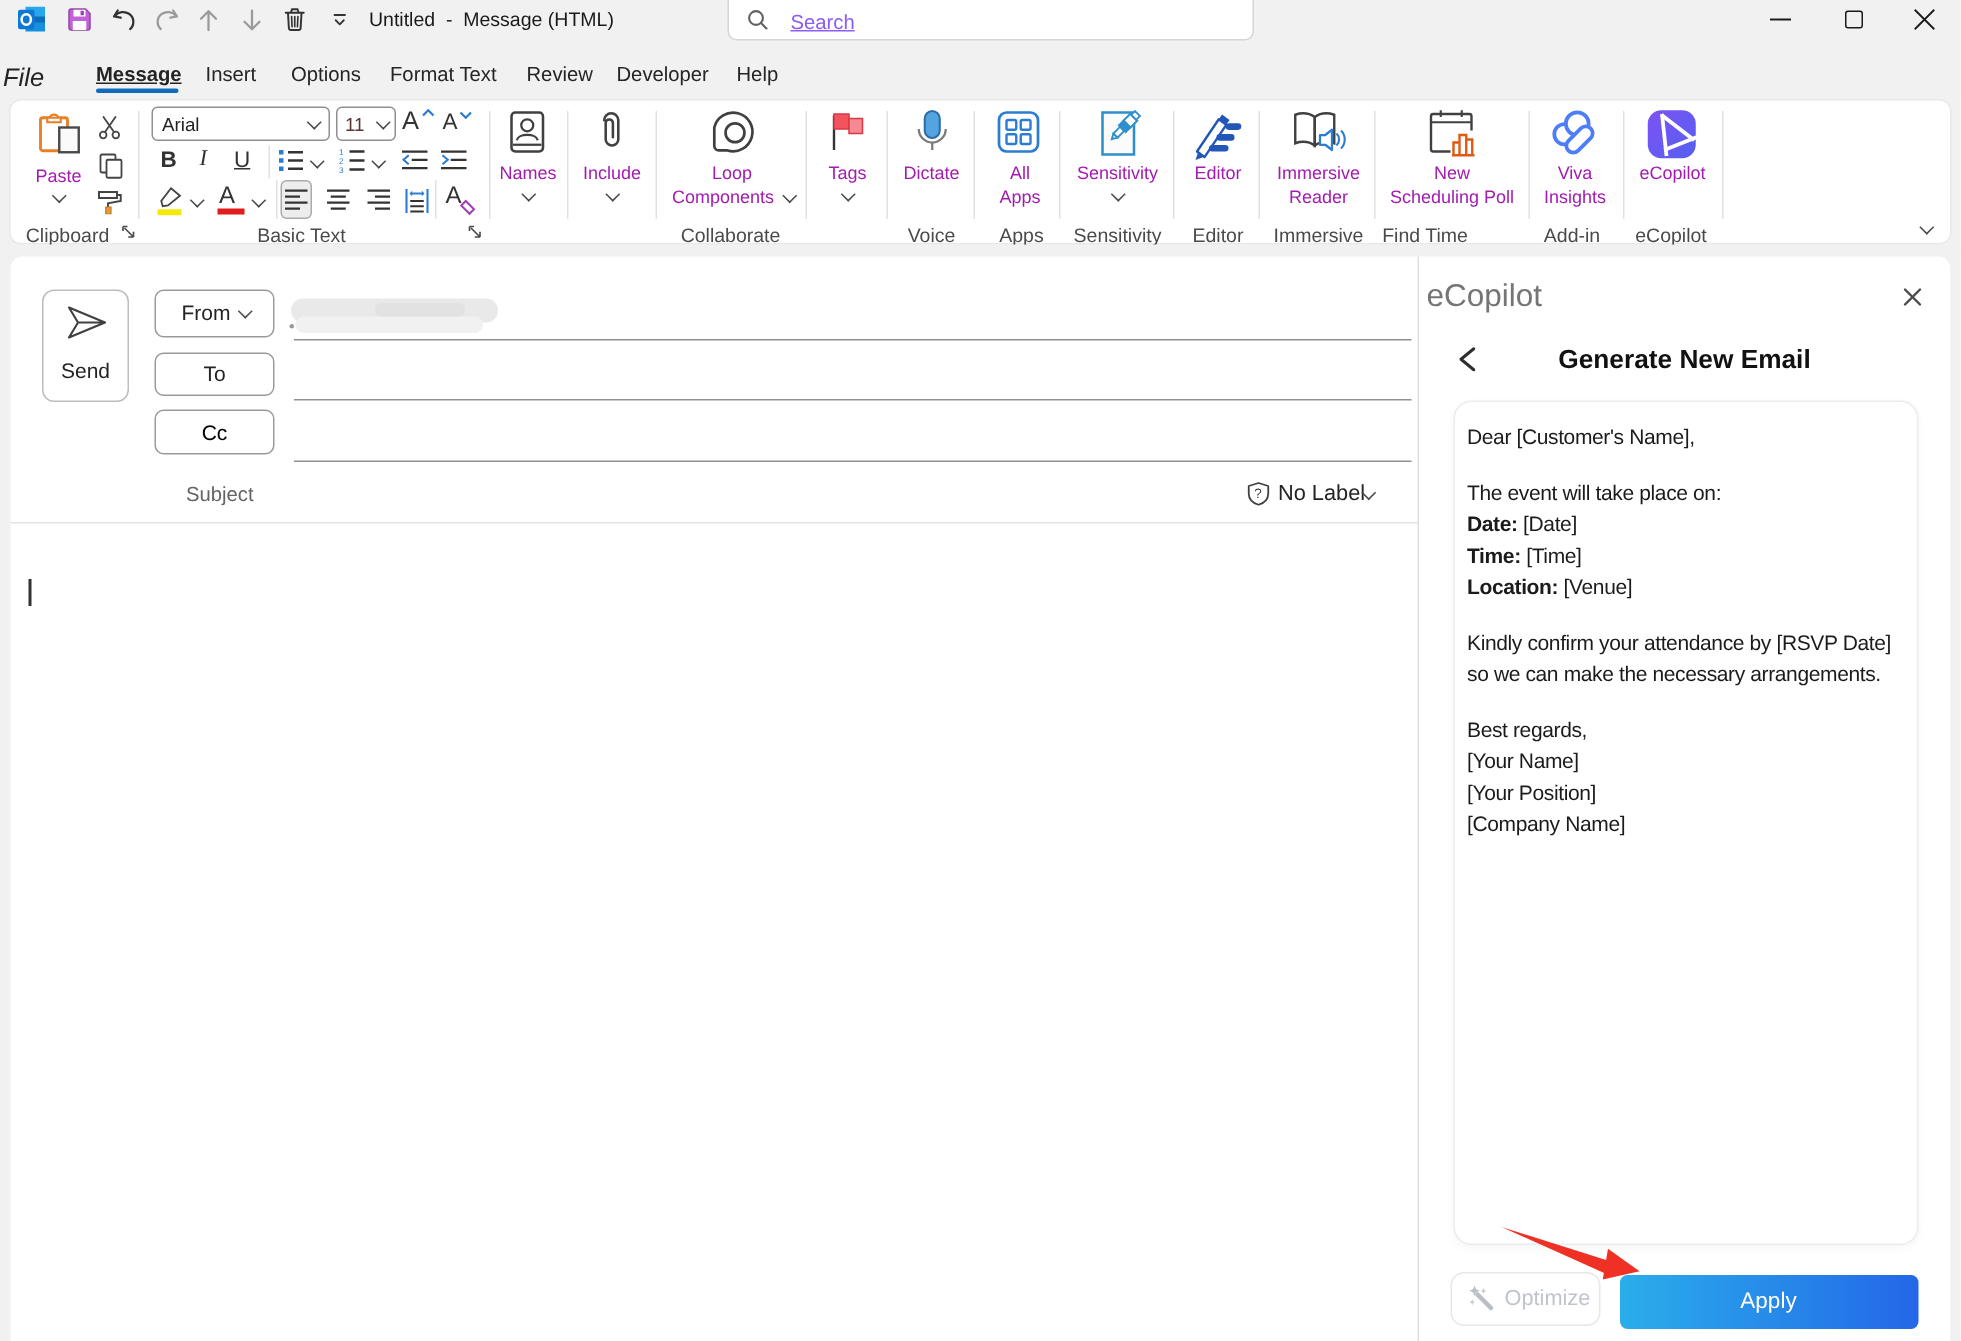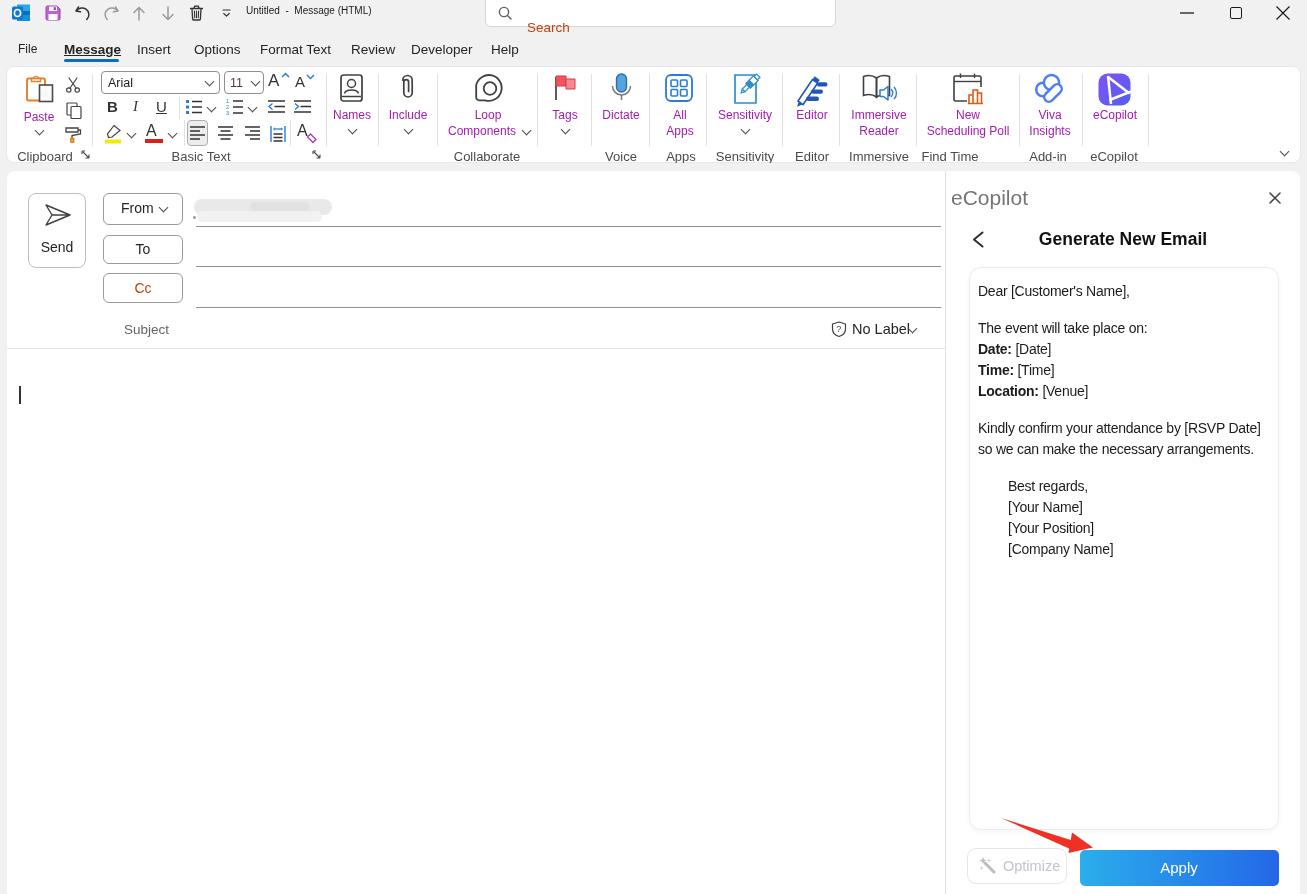--- a/index.html
+++ b/index.html
@@ -56,39 +56,39 @@
 </svg>
 
 <svg class="abs" style="left:189px;top:5px" width="15" height="16" viewBox="0 0 15 16">
   <path d="M1.5 3.5 H13.5 M5 3 L5.7 1.2 H9.3 L10 3 M3 3.8 L3.6 14 A1.3 1.3 0 0 0 4.9 15 H10.1 A1.3 1.3 0 0 0 11.4 14 L12 3.8" fill="none" stroke="#333" stroke-width="1.3" stroke-linecap="round"></path>
   <path d="M5.4 6 L5.7 12.8 M7.5 6 V12.8 M9.6 6 L9.3 12.8" stroke="#333" stroke-width="1.1" stroke-linecap="round"></path>
 </svg>
 
 <svg class="abs" style="left:221px;top:9px" width="11" height="9" viewBox="0 0 11 9">
   <path d="M2 1 H9 M2.8 4.5 L5.5 7.2 L8.2 4.5" fill="none" stroke="#333" stroke-width="1.2" stroke-linecap="round" stroke-linejoin="round"></path>
 </svg>
-<div class="abs" style="left:246px;top:5px;font-size:10px;color:#1a1a1a;">Untitled&nbsp; -&nbsp; Message (HTML)</div>
+<div class="abs" style="left:246px;top:5px;font-size:13px;color:#1a1a1a;">Untitled&nbsp; -&nbsp; Message (HTML)</div>
 
 <div class="abs" style="left:485px;top:-6px;width:351px;height:33px;background:#fff;border:1px solid #d6d6d6;border-radius:6px;"></div>
 <svg class="abs" style="left:498px;top:6px" width="14" height="14" viewBox="0 0 14 14">
   <circle cx="6" cy="6" r="4.6" fill="none" stroke="#616161" stroke-width="1.4"></circle>
   <path d="M9.5 9.5 L13 13" stroke="#616161" stroke-width="1.4" stroke-linecap="round"></path>
 </svg>
-<div class="abs" style="left:527px;top:20px;font-size:13.5px;color:#c2410c;">Search</div>
+<div class="abs" style="left:527px;top:7px;font-size:13.5px;color:#8b5cf6;text-decoration:underline;">Search</div>
 
 <svg class="abs" style="left:1180px;top:12px" width="14" height="2" viewBox="0 0 14 2">
       <path d="M0 1 H14" stroke="#1a1a1a" stroke-width="1.3"></path>
     </svg>
 <div class="abs" style="left:1230px;top:7px;width:12px;height:12px;border:1.3px solid #1a1a1a;border-radius:2px;"></div>
 <svg class="abs" style="left:1276px;top:6px" width="14" height="14" viewBox="0 0 14 14">
       <path d="M0.5 0.5 L13.5 13.5 M13.5 0.5 L0.5 13.5" stroke="#1a1a1a" stroke-width="1.2"></path>
     </svg>
 
 <div class="abs" style="left:0;top:33px;width:1307px;height:31px;background:#f1f1f1;"></div>
-<div class="abs" style="left:18px;top:42px;font-size:12px;color:#242424;">File</div>
+<div class="abs" style="left:2px;top:42px;font-size:17px;color:#242424;font-style:italic;">File</div>
 <div class="abs" style="left:64px;top:42px;font-size:13.5px;color:#242424;font-weight:700;text-decoration:underline;">Message</div>
 <div class="abs" style="left:64px;top:59px;width:55px;height:3px;background:#0f6cbd;border-radius:2px;"></div>
 <div class="abs" style="left:137px;top:42px;font-size:13.5px;color:#242424;">Insert</div>
 <div class="abs" style="left:194px;top:42px;font-size:13.5px;color:#242424;">Options</div>
 <div class="abs" style="left:260px;top:42px;font-size:13.5px;color:#242424;">Format Text</div>
 <div class="abs" style="left:351px;top:42px;font-size:13.5px;color:#242424;">Review</div>
 <div class="abs" style="left:411px;top:42px;font-size:13.5px;color:#242424;">Developer</div>
 <div class="abs" style="left:491px;top:42px;font-size:13.5px;color:#242424;">Help</div>
 
 <div class="abs card" style="left:6px;top:66px;width:1295px;height:97px;border-radius:8px;border:1px solid #e8e8e8;"></div>
@@ -351,21 +351,21 @@
   <path d="M2 2 L26 12 L2 22 L8 12 Z M8 12 L26 12" fill="none" stroke="#404040" stroke-width="1.4" stroke-linejoin="round"></path>
 </svg>
 <div class="abs" style="left:57px;top:239px;font-size:14px;color:#242424;transform:translateX(-50%);">Send</div>
 
 <div class="abs" style="left:103px;top:193px;width:80px;height:32px;border:1px solid #9a9a9a;border-radius:6px;background:#fff;"></div>
 <div class="abs" style="left:121px;top:200px;font-size:14px;color:#242424;">From</div>
 <div class="chvabs" style="left:160px;top:204px;"></div>
 <div class="abs" style="left:103px;top:235px;width:80px;height:29px;border:1px solid #9a9a9a;border-radius:6px;background:#fff;"></div>
 <div class="abs" style="left:143px;top:241px;font-size:14px;color:#242424;transform:translateX(-50%);">To</div>
 <div class="abs" style="left:103px;top:273px;width:80px;height:30px;border:1px solid #9a9a9a;border-radius:6px;background:#fff;"></div>
-<div class="abs" style="left:143px;top:280px;font-size:14px;color:#c2410c;transform:translateX(-50%);">Cc</div>
+<div class="abs" style="left:143px;top:280px;font-size:14px;color:#000000;transform:translateX(-50%);">Cc</div>
 
 <div class="abs" style="left:194px;top:199px;width:138px;height:16px;background:#e9e9e9;border-radius:8px;"></div>
 <div class="abs" style="left:197px;top:211px;width:125px;height:11px;background:#f1f1f1;border-radius:6px;"></div>
 <div class="abs" style="left:250px;top:202px;width:60px;height:9px;background:#e2e2e2;border-radius:5px;"></div>
 <div class="abs" style="left:193px;top:216px;width:3px;height:3px;background:#9a9a9a;border-radius:50%;"></div>
 
 <div class="abs" style="left:196px;top:226px;width:745px;height:1px;background:#8f8f8f;"></div>
 <div class="abs" style="left:196px;top:266px;width:745px;height:1px;background:#8f8f8f;"></div>
 <div class="abs" style="left:196px;top:307px;width:745px;height:1px;background:#8f8f8f;"></div>
 
@@ -387,21 +387,21 @@
 <svg class="abs" style="left:972px;top:231px" width="12" height="17" viewBox="0 0 12 17">
   <path d="M10.5 1.5 L2 8.5 L10.5 15.5" fill="none" stroke="#2e2e2e" stroke-width="2" stroke-linejoin="round" stroke-linecap="round"></path>
 </svg>
 <div class="abs" style="left:1123px;top:229px;font-size:17.5px;font-weight:700;color:#111;transform:translateX(-50%);white-space:nowrap;">Generate New Email</div>
 
 <div class="abs" style="left:969px;top:267px;width:310px;height:563px;background:#fff;border:1px solid #ececf0;border-radius:12px;box-shadow:0 2px 6px rgba(0,0,0,0.04);"></div>
 <div class="abs" style="left:978px;top:281px;width:300px;font-size:14px;line-height:21px;color:#1b1b1b;letter-spacing:-0.25px;white-space:nowrap;">
   <div>Dear [Customer's Name],</div>
   <div style="margin-top:16px;">The event will take place on:<br><b>Date:</b> [Date]<br><b>Time:</b> [Time]<br><b>Location:</b> [Venue]</div>
   <div style="margin-top:16px;">Kindly confirm your attendance by [RSVP Date]<br>so we can make the necessary arrangements.</div>
-  <div style="margin-top:16px;margin-left:30px;">Best regards,<br>[Your Name]<br>[Your Position]<br>[Company Name]</div>
+  <div style="margin-top:16px;">Best regards,<br>[Your Name]<br>[Your Position]<br>[Company Name]</div>
 </div>
 
 <div class="abs" style="left:967px;top:848px;width:100px;height:36px;border:1px solid #e7e7ea;border-radius:9px;background:#fff;"></div>
 <svg class="abs" style="left:979px;top:857px" width="17" height="17" viewBox="0 0 17 17">
   <path d="M6 6 L15 15" stroke="#b9bdc4" stroke-width="3" stroke-linecap="round"></path>
   <path d="M4 0 L5 2.5 L7.5 3.5 L5 4.5 L4 7 L3 4.5 L0.5 3.5 L3 2.5 Z" fill="#b9bdc4"></path>
   <path d="M10 1.5 L10.6 3 L12 3.6 L10.6 4.2 L10 5.7 L9.4 4.2 L8 3.6 L9.4 3 Z" fill="#c9cdd4"></path>
   <path d="M2.5 9 L3.1 10.5 L4.5 11.1 L3.1 11.7 L2.5 13.2 L1.9 11.7 L0.5 11.1 L1.9 10.5 Z" fill="#c9cdd4"></path>
 </svg>
 <div class="abs" style="left:1003px;top:858px;font-size:14.5px;color:#c0c4cb;">Optimize</div>

